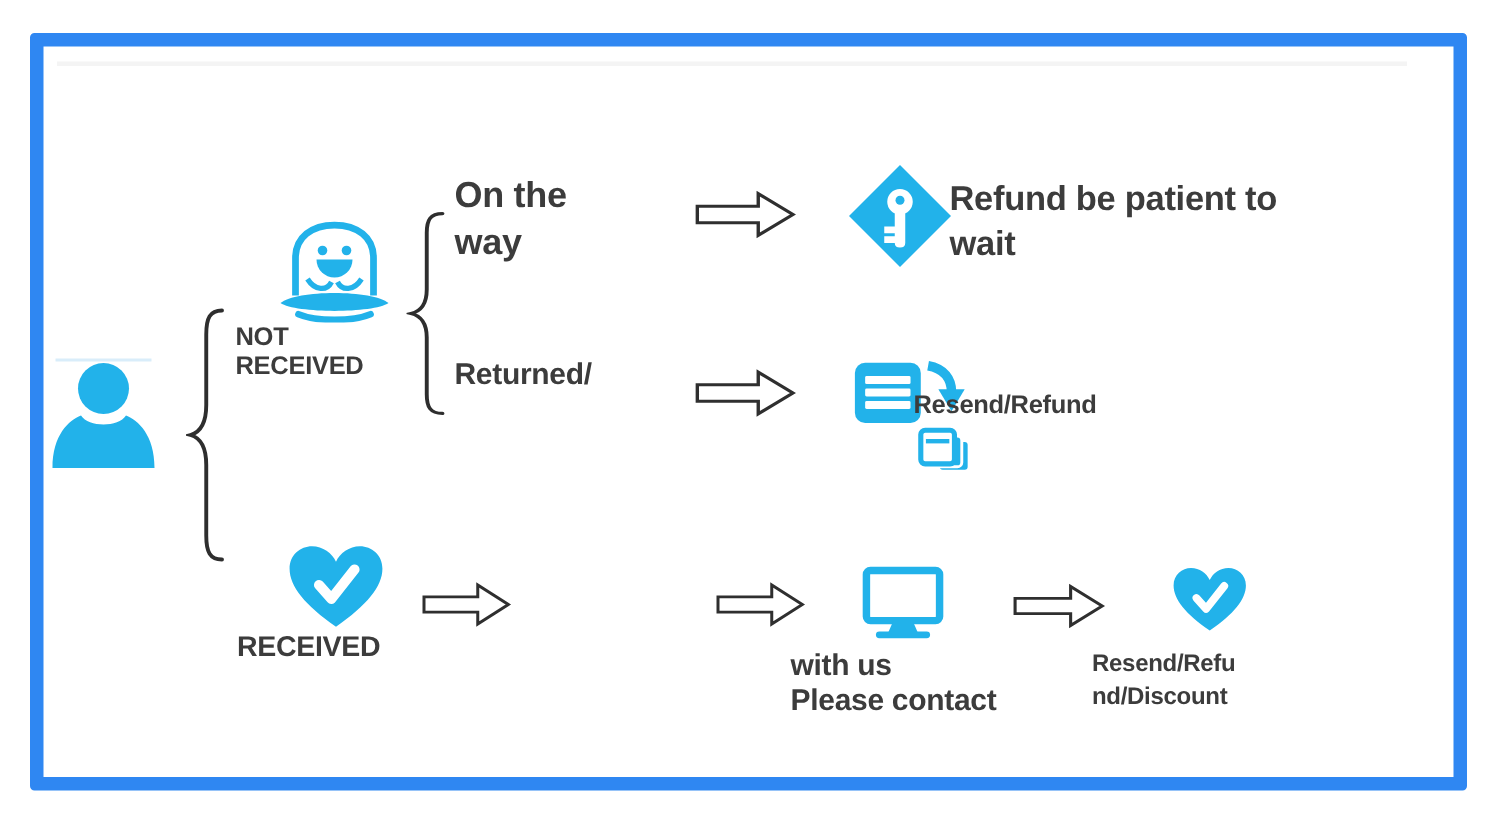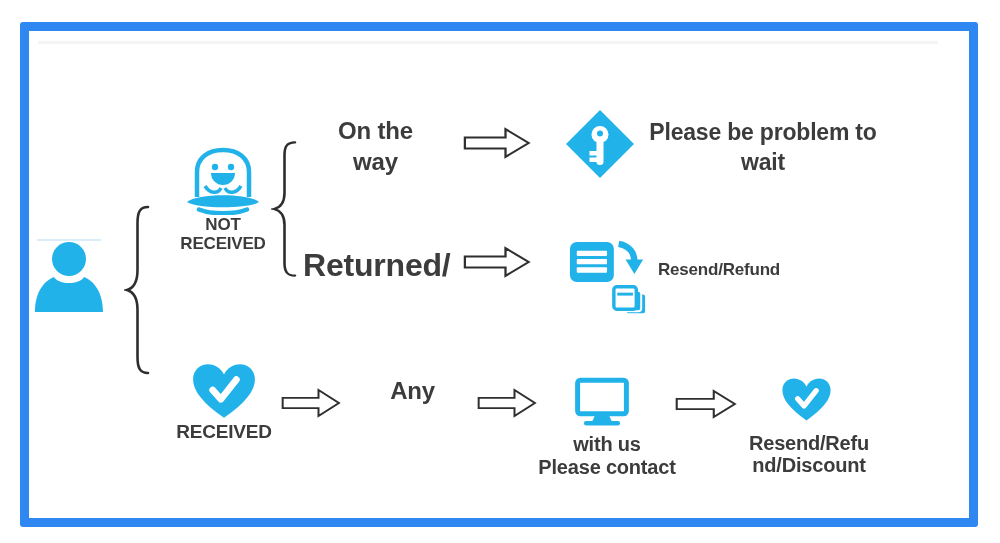--- a/index.html
+++ b/index.html
@@ -6,21 +6,21 @@
   #canvas{
     position:relative;width:1000px;height:543px;background:#fff;overflow:hidden;
     font-family:"Liberation Sans",sans-serif;
   }
   .frame{
     position:absolute;left:20px;top:22px;width:958px;height:505px;
     border:9px solid #2f87f2;border-radius:3px;box-sizing:border-box;background:#fff;
   }
   .abs{position:absolute;}
   .lbl{
-    position:absolute;font-weight:700;color:#3c3c3c;text-align:center;
+    position:absolute;font-weight:700;color:#3c3c3c;text-align:left;
     letter-spacing:-0.2px;
   }
   .lbl .ln{display:block;}
   .icon svg{display:block;width:100%;height:100%;}
   .cyf{fill:#22b2ea;}
   .cys{stroke:#22b2ea;fill:none;}
   .whf{fill:#fff;}
   .brace{stroke:#2e2e2e;stroke-width:2.6;fill:none;stroke-linecap:round;}
   .arrow-path{fill:#fff;stroke:#2f2f2f;stroke-width:2.4;stroke-linejoin:miter;}
   .faint-line{stroke:#d9edfa;stroke-width:2;}
@@ -83,25 +83,25 @@
     <svg viewBox="0 0 70 70">
       <path class="cyf" d="M35 1 L69 35 L35 69 L1 35 Z"></path>
       <circle cx="35" cy="25.5" r="8.5" class="whf"></circle>
       <circle cx="35" cy="24.5" r="3" class="cyf"></circle>
       <path class="whf" d="M31.5 32 L38.5 32 L38.5 53 Q38.5 56 35 56 Q31.5 56 31.5 53 Z"></path>
       <rect x="24.5" y="42" width="8" height="4.5" class="whf"></rect>
       <rect x="24.5" y="48.5" width="8" height="4.5" class="whf"></rect>
     </svg>
   </div>
   <div class="lbl" style="left:633px;top:117px;width:260px;font-size:23px;line-height:30px;">
-    <span class="ln">Please be problem to</span>
+    <span class="ln">Refund be patient to</span>
     <span class="ln">wait</span>
   </div>
 
-  <div class="lbl" style="left:303px;top:250px;width:145px;font-size:32px;line-height:31px;">
+  <div class="lbl" style="left:303px;top:235px;width:145px;font-size:20px;line-height:31px;">
     <span class="ln">Returned/</span>
   </div>
   <div class="abs icon" style="left:463px;top:246px;width:68px;height:32px;">
     <svg viewBox="0 0 72 38" preserveAspectRatio="none">
         <path class="arrow-path" d="M2 12.5 L45 12.5 L45 2.5 L69.5 19 L45 35.5 L45 25.5 L2 25.5 Z"></path>
       </svg>
   </div>
   <div class="abs icon" style="left:567px;top:238px;width:82px;height:82px;">
     <svg viewBox="0 0 84 84">
       <rect x="3" y="4" width="45" height="41" rx="7" class="cyf"></rect>
@@ -128,21 +128,20 @@
   </div>
   <div class="lbl" style="left:158px;top:421px;width:132px;font-size:19px;line-height:22px;">
     <span class="ln">RECEIVED</span>
   </div>
   <div class="abs icon" style="left:281px;top:388px;width:60px;height:30px;">
     <svg viewBox="0 0 72 38" preserveAspectRatio="none">
         <path class="arrow-path" d="M2 12.5 L45 12.5 L45 2.5 L69.5 19 L45 35.5 L45 25.5 L2 25.5 Z"></path>
       </svg>
   </div>
   <div class="lbl" style="left:345px;top:376px;width:135px;font-size:24px;line-height:30px;">
-    <span class="ln">Any</span>
   </div>
   <div class="abs icon" style="left:477px;top:388px;width:60px;height:30px;">
     <svg viewBox="0 0 72 38" preserveAspectRatio="none">
         <path class="arrow-path" d="M2 12.5 L45 12.5 L45 2.5 L69.5 19 L45 35.5 L45 25.5 L2 25.5 Z"></path>
       </svg>
   </div>
   <div class="abs icon" style="left:574px;top:377px;width:56px;height:50px;">
     <svg viewBox="0 0 62 54">
       <rect x="4" y="3" width="54" height="37" rx="3" fill="#fff" stroke="#22b2ea" stroke-width="5.5"></rect>
       <path class="cyf" d="M24 40 L38 40 L42 49 L20 49 Z"></path>
@@ -157,17 +156,17 @@
     <svg viewBox="0 0 72 38" preserveAspectRatio="none">
         <path class="arrow-path" d="M2 12.5 L45 12.5 L45 2.5 L69.5 19 L45 35.5 L45 25.5 L2 25.5 Z"></path>
       </svg>
   </div>
   <div class="abs icon" style="left:780px;top:377px;width:53px;height:45px;">
     <svg viewBox="0 0 64 56">
       <path class="cyf" d="M32 54 C12 40 2 28 2 16.5 C2 7.5 9 2 16.5 2 C23.5 2 29.5 6.5 32 12 C34.5 6.5 40.5 2 47.5 2 C55 2 62 7.5 62 16.5 C62 28 52 40 32 54 Z"></path>
       <path d="M21 27 L29 36 L44 17" fill="none" stroke="#fff" stroke-width="6.5" stroke-linecap="round" stroke-linejoin="round"></path>
     </svg>
   </div>
-  <div class="lbl" style="left:728px;top:432px;width:162px;font-size:20px;line-height:22px;">
+  <div class="lbl" style="left:728px;top:432px;width:162px;font-size:16px;line-height:22px;">
     <span class="ln">Resend/Refu</span>
     <span class="ln">nd/Discount</span>
   </div>
 </div>
 
 </body></html>

